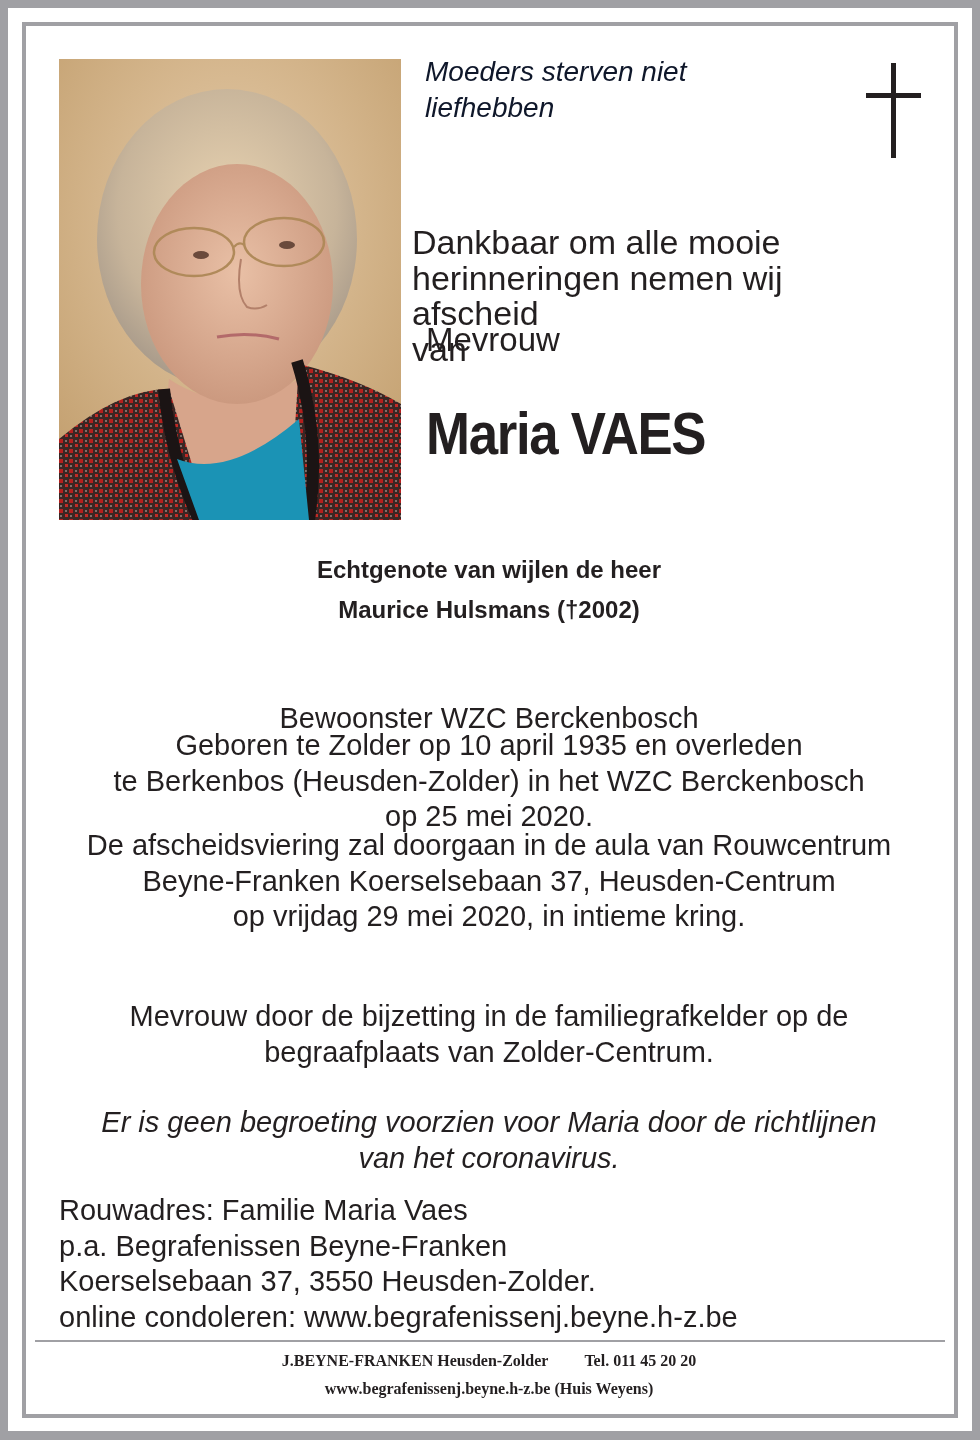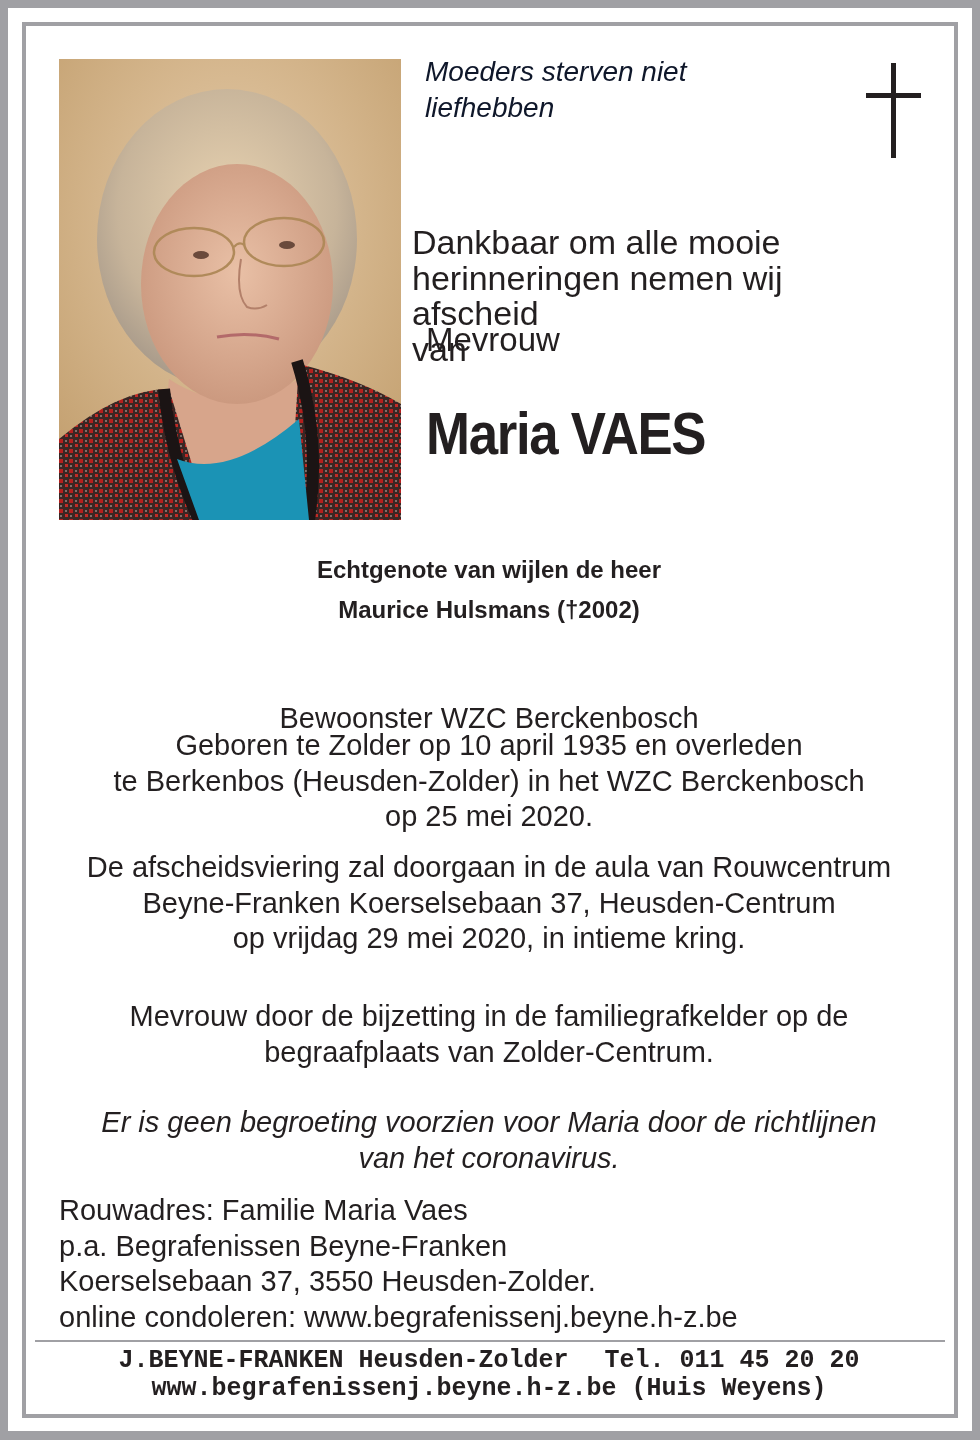--- a/index.html
+++ b/index.html
@@ -47,35 +47,35 @@
       font-size: 60px; line-height: 72px; font-weight: bold;
       letter-spacing: -1.5px;
       transform: scaleX(0.88); transform-origin: left center;
     }
     .centered {
       position: absolute; left: 27px; width: 924px; text-align: center;
     }
     .spouse { top: 550px; font-size: 24px; line-height: 40px; font-weight: bold; }
     .residence { top: 656px; font-size: 29px; line-height: 36px; margin-top: 44px; }
     .p1 { top: 728px; font-size: 29px; line-height: 35.5px; }
-    .p2 { top: 850px; font-size: 29px; line-height: 35.5px; }
+    .p2 { top: 828px; font-size: 29px; line-height: 35.5px; }
     .p3 { top: 999px; font-size: 29px; line-height: 35.5px; }
     .p4 { top: 1105px; font-size: 29px; line-height: 35.5px; font-style: italic; }
     .address {
       position: absolute; left: 59px; top: 1193px; width: 880px;
       font-size: 29px; line-height: 35.5px;
     }
     .address div { white-space: nowrap; }
     .separator {
       position: absolute; left: 35px; top: 1340px; width: 910px; height: 2px; background: #a0a0a4;
     }
     .footer {
       position: absolute; left: 27px; width: 924px; text-align: center;
-      font-family: Liberation Mono, monospace; font-weight: bold; color: #231f20;
-      font-size: 25px; line-height: 28px;
+      font-family: Liberation Serif, serif; font-weight: bold; color: #231f20;
+      font-size: 16px; line-height: 28px;
     }
     .footer-1 { top: 1347px; }
     .footer-2 { top: 1375px; }
     .footer .gap { display: inline-block; width: 36px; }
   </style>
 </head>
 <body>
 
 <div class="outer-white"></div>
 <div class="inner-frame"></div>

